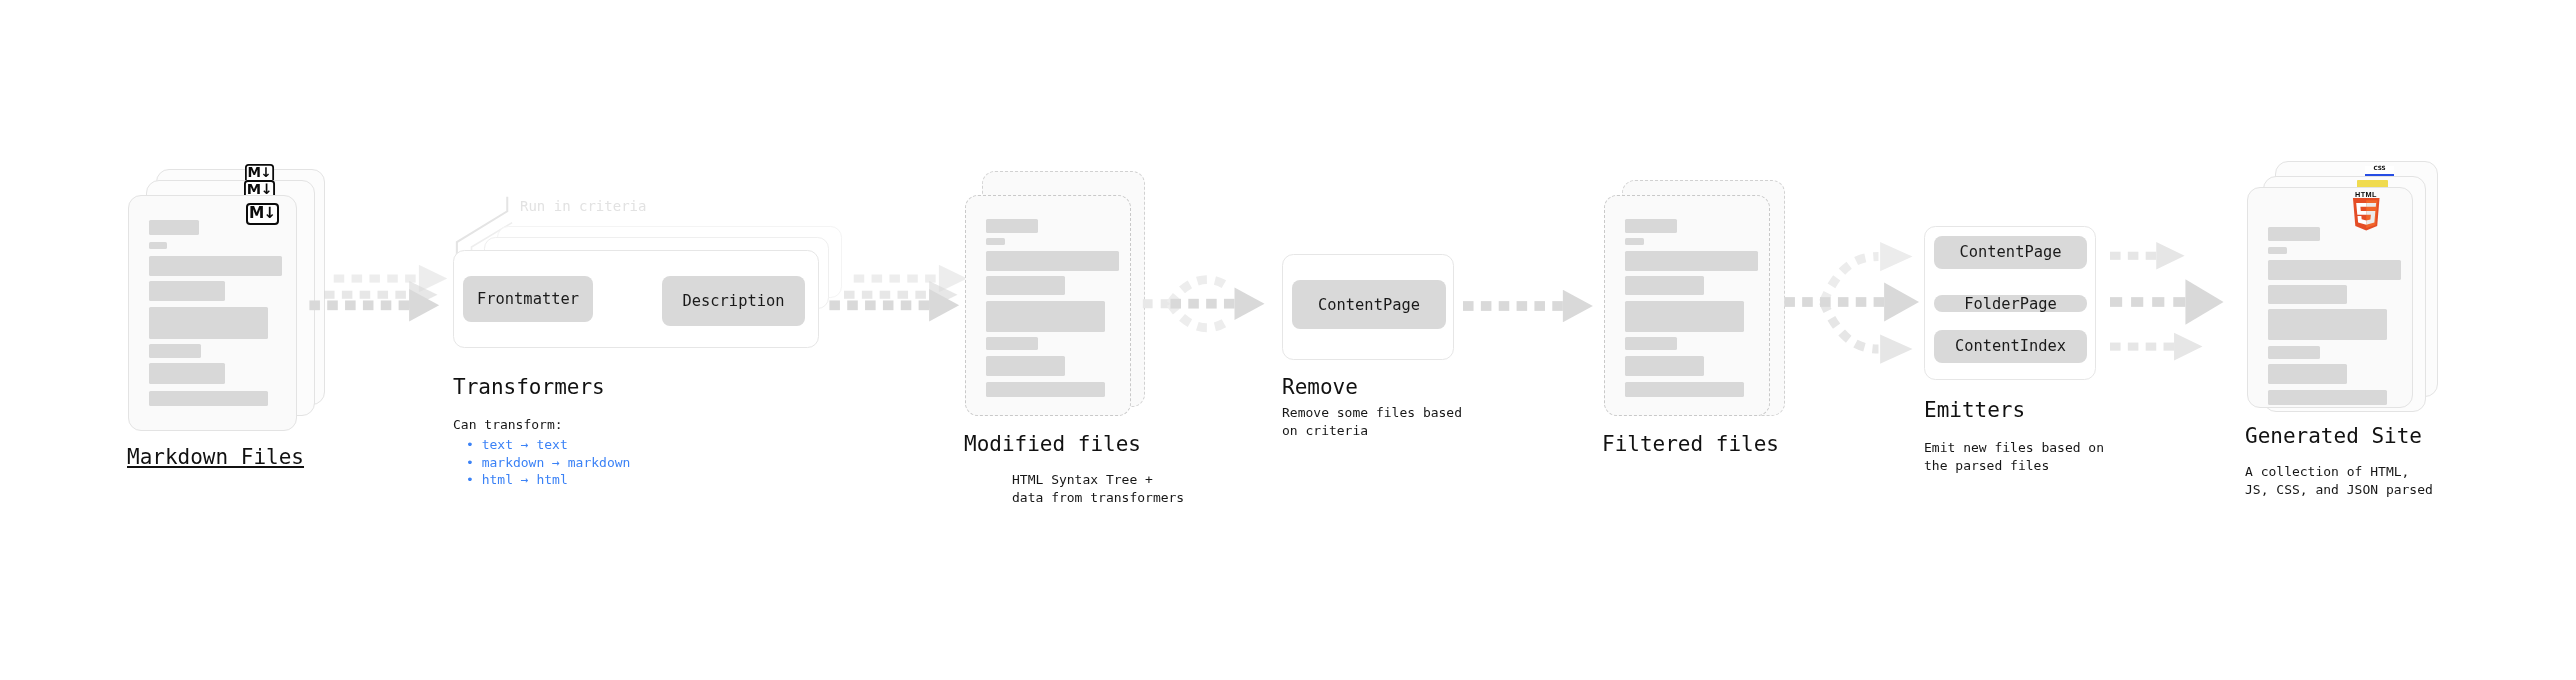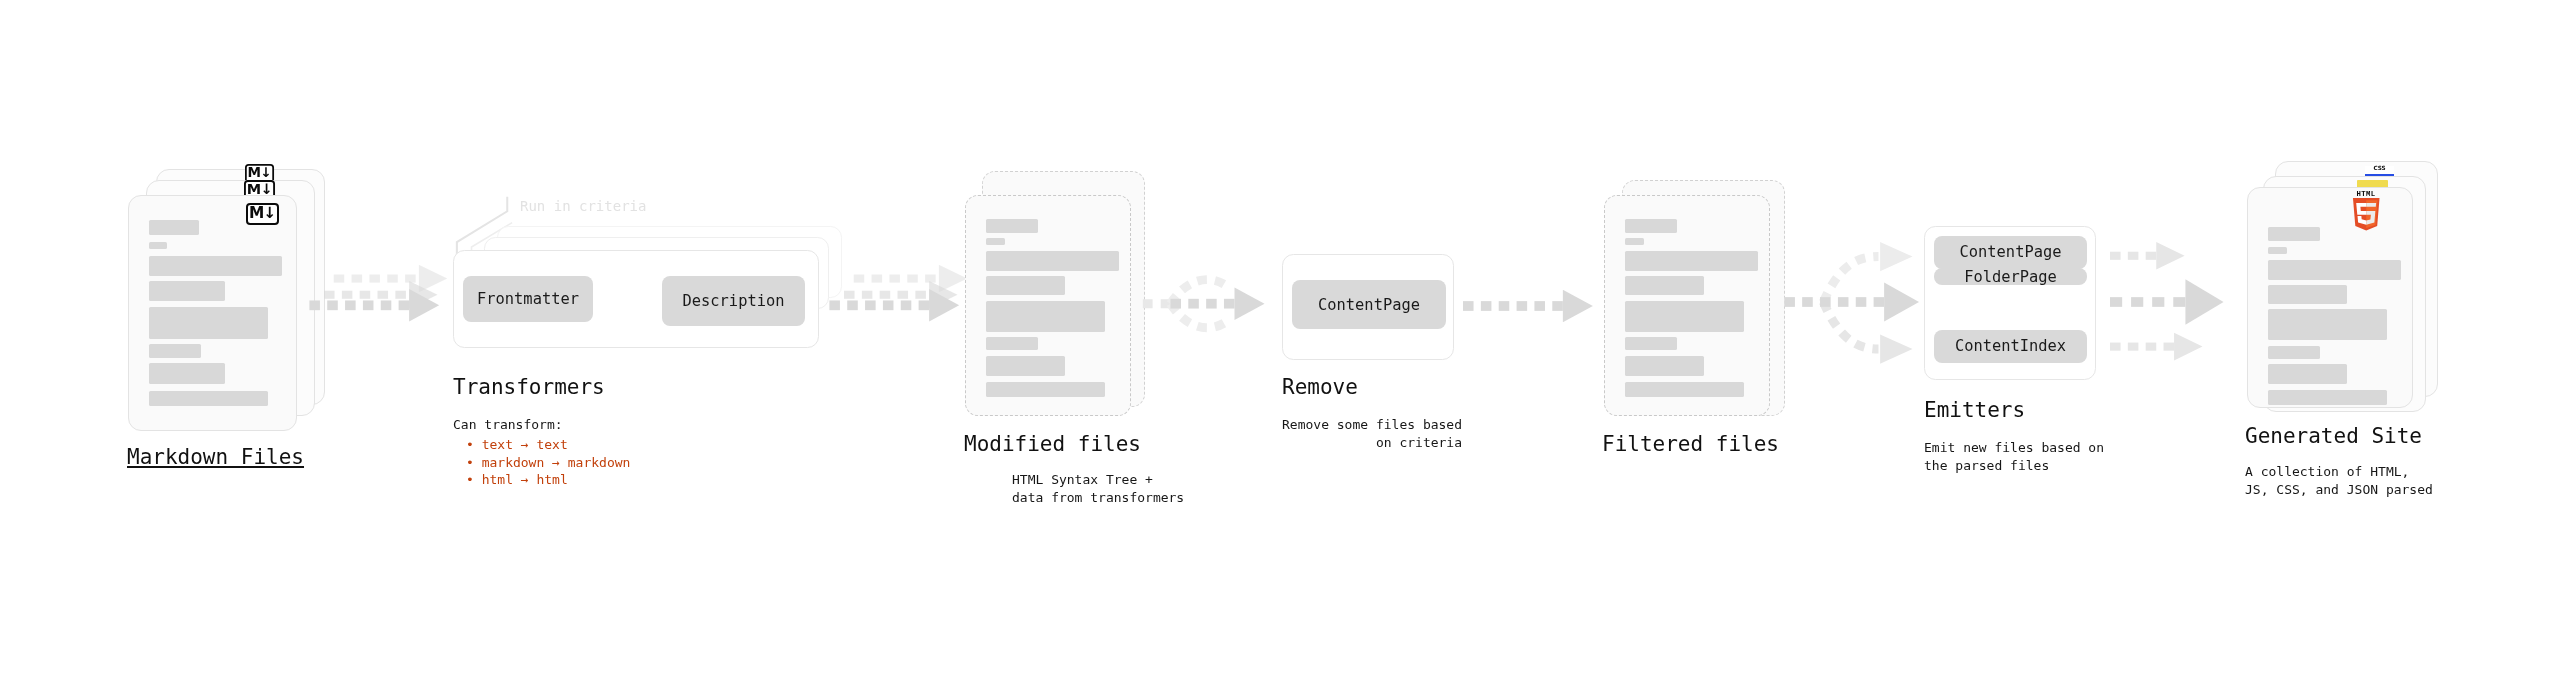--- a/index.html
+++ b/index.html
@@ -52,21 +52,21 @@
     line-height: 1;
     color: #0b0b0b;
     letter-spacing: -0.8px;
   }
   .html5-badge {
     position: absolute;
     width: 36px; height: 41px;
     display: flex; flex-direction: column; align-items: center;
   }
   .html5-badge .h5-word {
-    font-family: Liberation Mono, monospace;
+    font-family: Liberation Sans, sans-serif;
     font-weight: bold; font-size: 7.3px; color: #0b0b0b;
     letter-spacing: 0.4px; line-height: 1; margin-bottom: 0;
   }
   .js-badge {
     position: absolute;
     width: 31px; height: 16.3px;
     background: #f0db4f;
     border-radius: 0.8px;
   }
   .css-badge {
@@ -115,21 +115,21 @@
     line-height: 1.35;
     color: #171717;
     white-space: pre;
   }
   .parallel-label {
     position: absolute;
     font-size: 14px;
     color: #e2e2e2;
     white-space: nowrap;
   }
-  .bullets { position: absolute; font-size: 13px; line-height: 1.35; color:#c2410c; }
+  .bullets { position: absolute; font-size: 13px; line-height: 1.35; color:#3b82f6; }
   .bullets .b { display: block; white-space: pre; }
 
   svg { display: block; overflow: visible; }
   .arrowsvg { position: absolute; }
 </style>
 </head>
 <body>
 
 <div id="stage">
 
@@ -302,21 +302,21 @@
           <rect x="106" y="38" width="13" height="12"></rect>
         <polygon points="119,24 156,44 119,64"></polygon>
       </g>
     </svg>
   </div>
 
   <div class="node">
     <div class="stagebox" style="left:1282px; top:254px; width:172px; height:106px;"></div>
     <div class="chip" style="left:1292px; top:280px; width:154px; height:49px;">ContentPage</div>
     <div class="title" style="left:1282px; top:375px;">Remove</div>
-    <div class="sub" style="left:1282px; top:416px;text-align:right;">Remove some files based
+    <div class="sub" style="left:1282px; top:404px;">Remove some files based
 on criteria</div>
   </div>
 
   <div class="arrowsvg" style="left:1463px; top:283px;">
     <svg width="138" height="46" viewBox="0 0 170 56">
       <g fill="#d9d9d9">
         <rect x="0" y="22" width="13" height="12"></rect>
           <rect x="22" y="22" width="13" height="12"></rect>
         <rect x="44" y="22" width="13" height="12"></rect>
           <rect x="66" y="22" width="13" height="12"></rect>
@@ -357,21 +357,21 @@
         <rect x="98" y="84" width="13" height="12"></rect>
           <rect x="120" y="84" width="13" height="12"></rect>
         <polygon points="133,66 176,90 133,114"></polygon>
       </g>
     </svg>
   </div>
 
   <div class="node">
     <div class="stagebox" style="left:1924px; top:226px; width:172px; height:154px;"></div>
     <div class="chip" style="left:1934px; top:236px; width:153px; height:32.5px;">ContentPage</div>
-    <div class="chip" style="left:1934px; top:268px; width:153px; height:17px;">FolderPage</div>
+    <div class="chip" style="left:1934px; top:295px; width:153px; height:17px;">FolderPage</div>
     <div class="chip" style="left:1934px; top:330px; width:153px; height:32.5px;">ContentIndex</div>
     <div class="title" style="left:1924px; top:398px;">Emitters</div>
     <div class="sub" style="left:1924px; top:439px;">Emit new files based on
 the parsed files</div>
   </div>
 
   <div class="arrowsvg" style="left:2110px; top:229px;">
     <svg width="146" height="146" viewBox="0 0 180 180">
       <g fill="#e6e6e6">
         <rect x="0" y="28" width="13" height="10"></rect>

